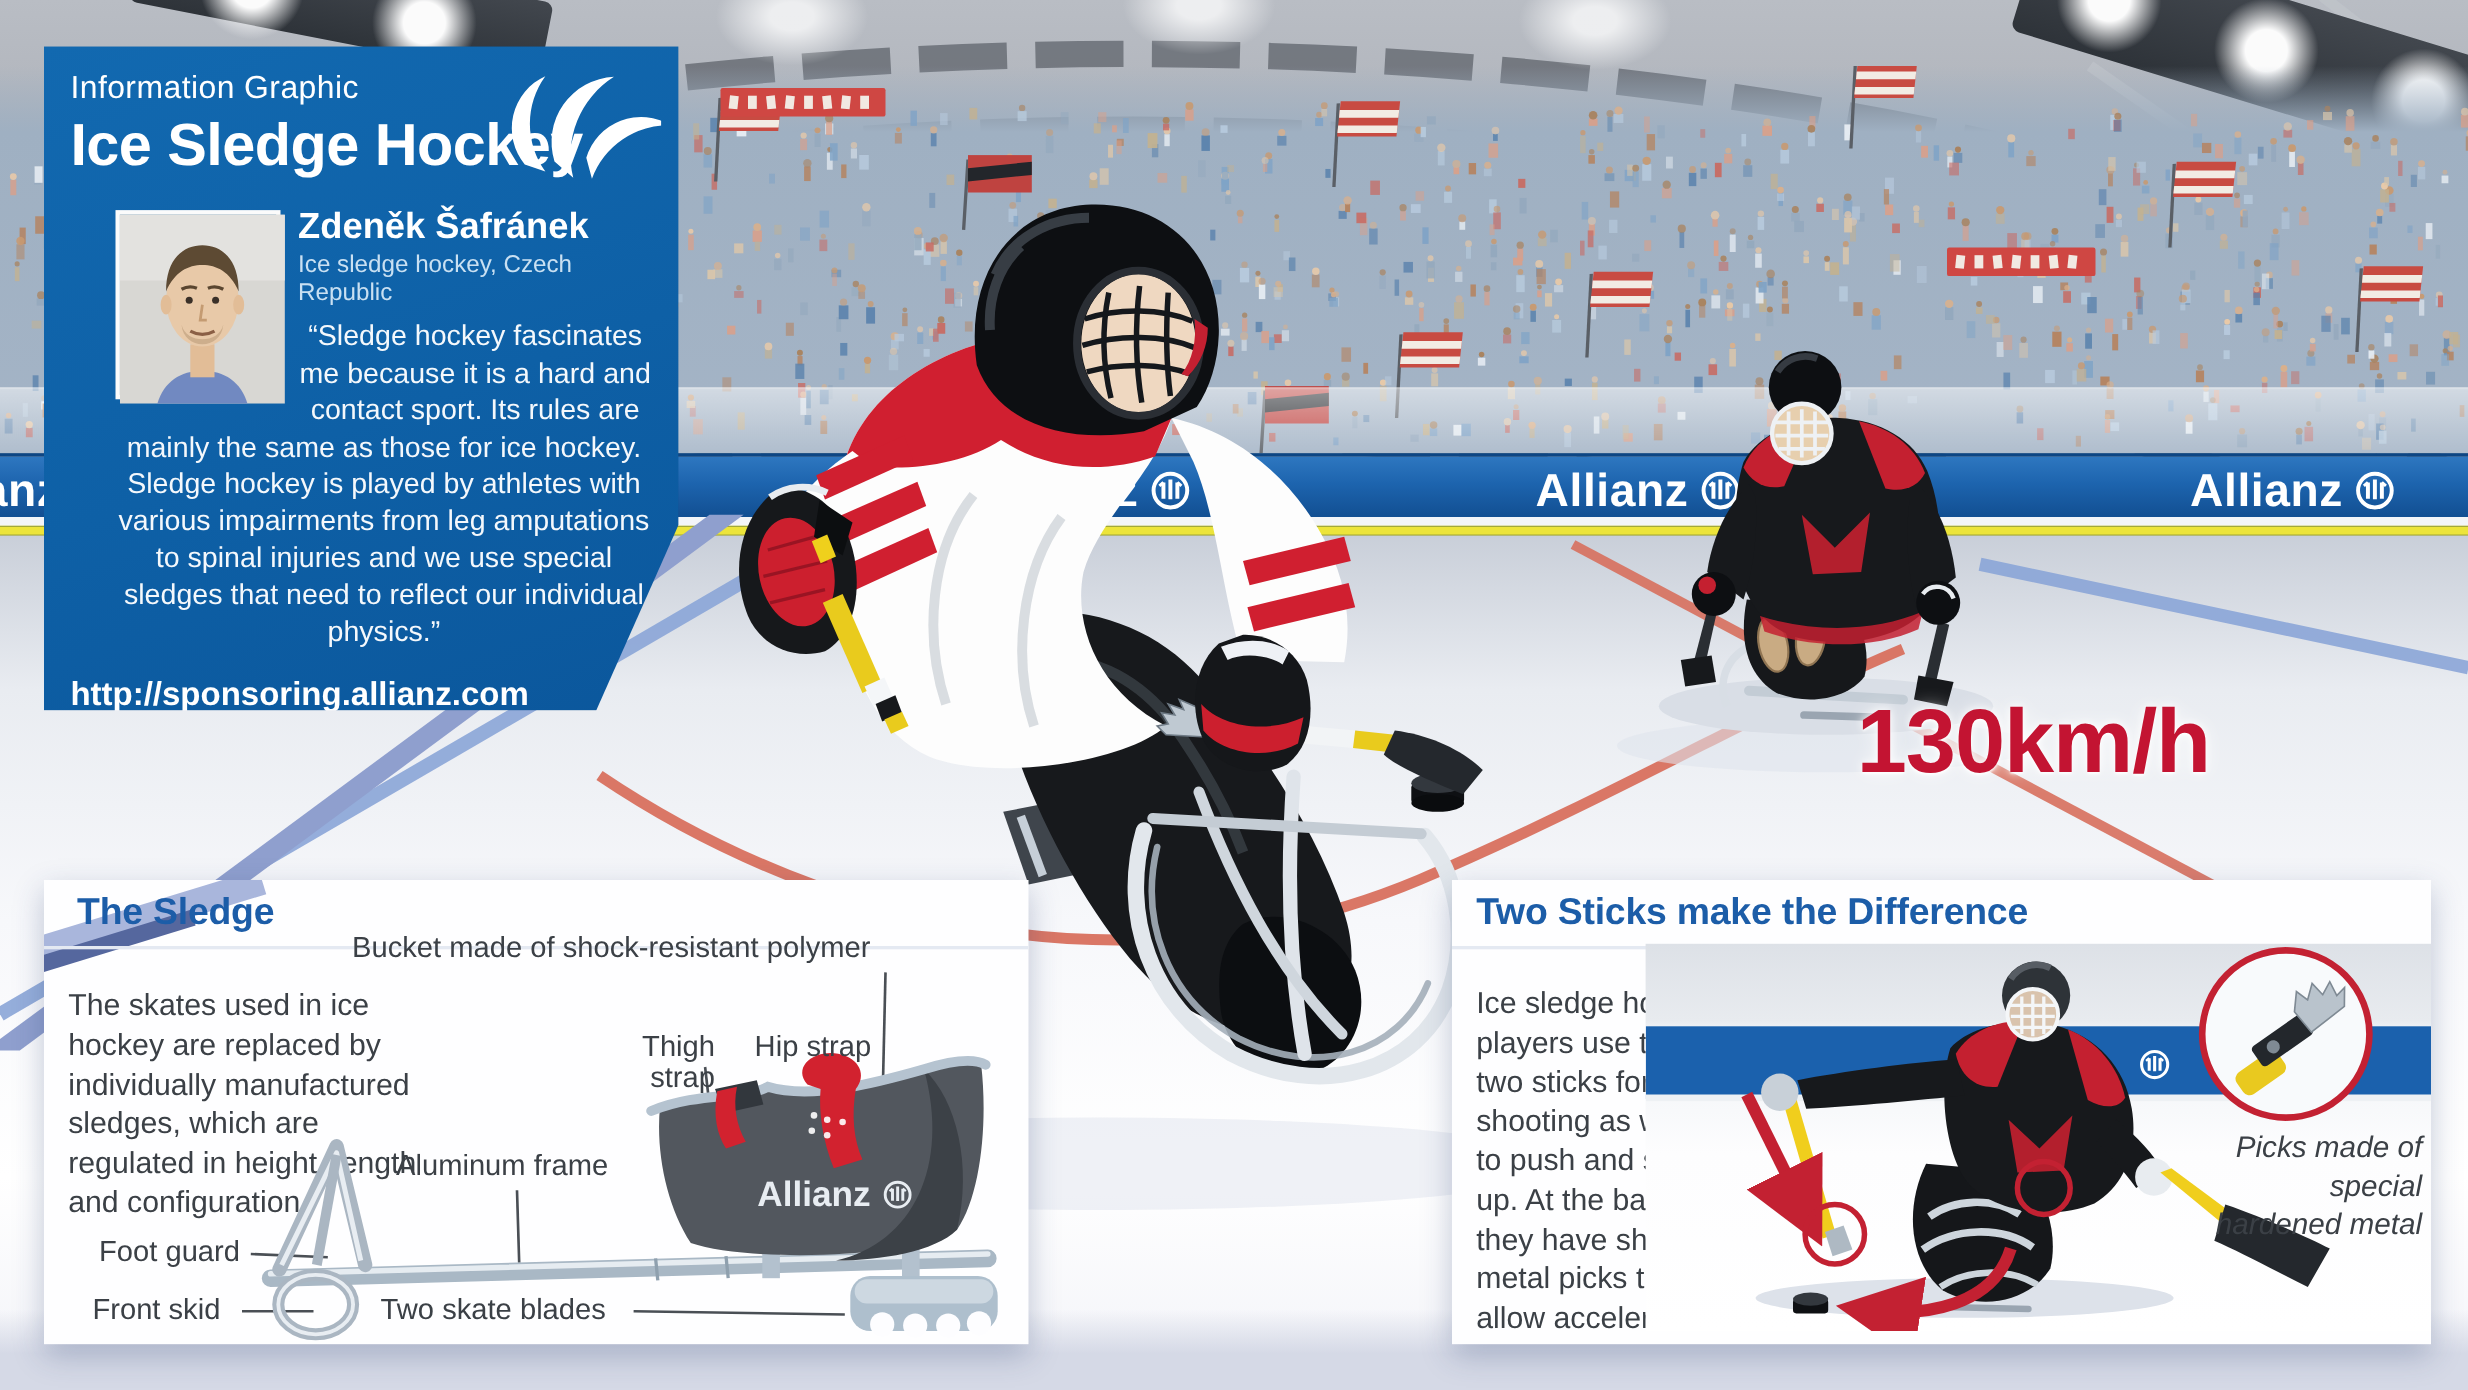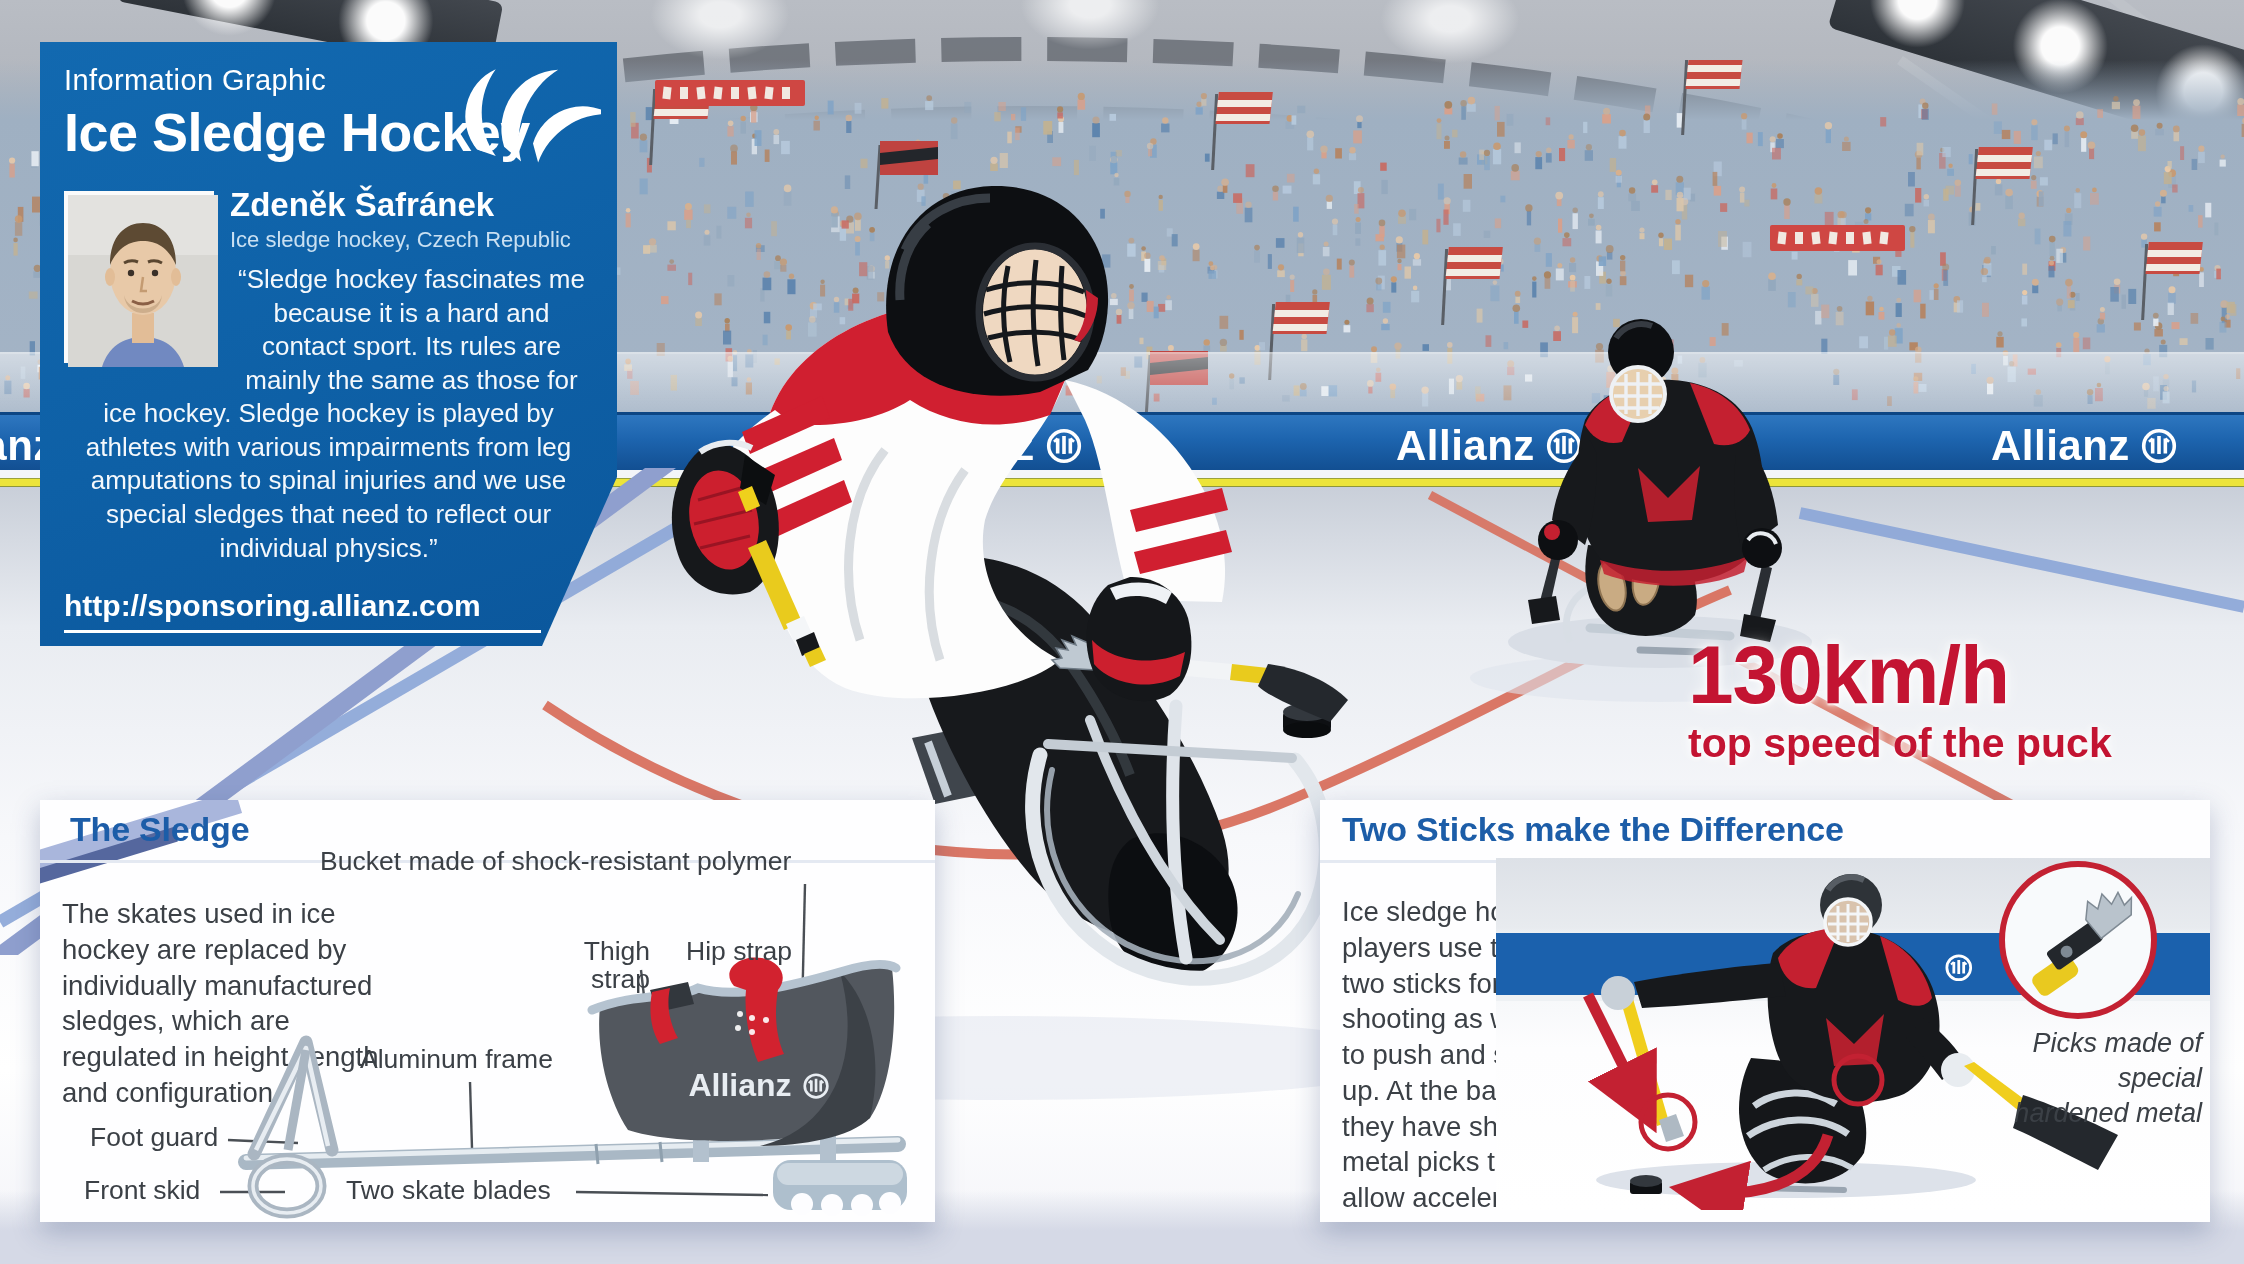--- a/index.html
+++ b/index.html
@@ -50,21 +50,21 @@
 
   
   .panel{position:absolute;z-index:40;box-shadow:0 10px 26px rgba(40,60,110,.28);}
   .info-panel{left:40px;top:42px;width:577px;height:604px;color:#fff;
     background:linear-gradient(160deg,#1269b0 0%,#0e60a6 55%,#0b579c 100%);
     clip-path:polygon(0 0,100% 0,100% 72%,87% 100%,0 100%);
     padding:22px 24px 0 24px;box-shadow:none;filter:drop-shadow(6px 10px 16px rgba(30,50,90,.35));}
   .kicker{font-size:29px;letter-spacing:.4px;}
   .ptitle{font-size:54px;font-weight:bold;margin-top:4px;letter-spacing:-.5px;}
   .agitos{position:absolute;right:16px;top:20px;}
-  .athlete{margin-top:24px;}
+  .athlete{margin-top:24px;margin-left:41px;}
   .photo{float:left;width:150px;height:172px;margin:4px 16px 6px 0;
     border:4px solid #fbfbfb;background:linear-gradient(#e6e5e2,#cccbc7);}
   .aname{font-size:33px;font-weight:bold;line-height:1.1;}
   .adisc{font-size:22px;color:#c9e0f2;margin:4px 0 10px;}
   .quote{font-size:26px;line-height:1.29;color:#f4f8fc;text-align:center;}
   .url{display:inline-block;margin-top:24px;font-size:30px;font-weight:bold;color:#fff;
     text-decoration:none;border-bottom:3px solid #fff;padding-bottom:7px;padding-right:60px;}
 
   .white-panel{background:#fefeff;overflow:hidden;}
   .sledge-panel{left:40px;top:800px;width:895px;height:422px;}
@@ -1736,21 +1736,20 @@
       <path d="M1080 342 C1092 330 1098 314 1098 298 L1086 290 C1088 310 1084 328 1074 340 Z" fill="#c42031"></path>
     </g>
 
     <polygon points="645,468 676,468 18,955 -14,955" fill="#8f9fce"></polygon>
   </svg>
 
   <div class="lavender"></div>
 
   <div class="stat">
     <div class="stat-value">130km/h</div>
-    <div class="stat-label">top speed of the puck</div>
   </div>
 
   <section class="panel info-panel">
     <div class="kicker">Information Graphic</div>
     <div class="ptitle">Ice Sledge Hockey</div>
     <svg class="agitos" width="158" height="108" viewBox="0 0 158 108">
       <g fill="#fff">
         <path transform="translate(6,30) rotate(-26)" d="M0 64 A52 52 0 0 1 52 0 A74 74 0 0 0 14 78 Z"></path>
         <path transform="translate(56,12) rotate(-4) scale(1.14)" d="M0 64 A52 52 0 0 1 52 0 A74 74 0 0 0 14 78 Z"></path>
         <path transform="translate(122,26) rotate(30)" d="M0 64 A52 52 0 0 1 52 0 A74 74 0 0 0 14 78 Z"></path>

